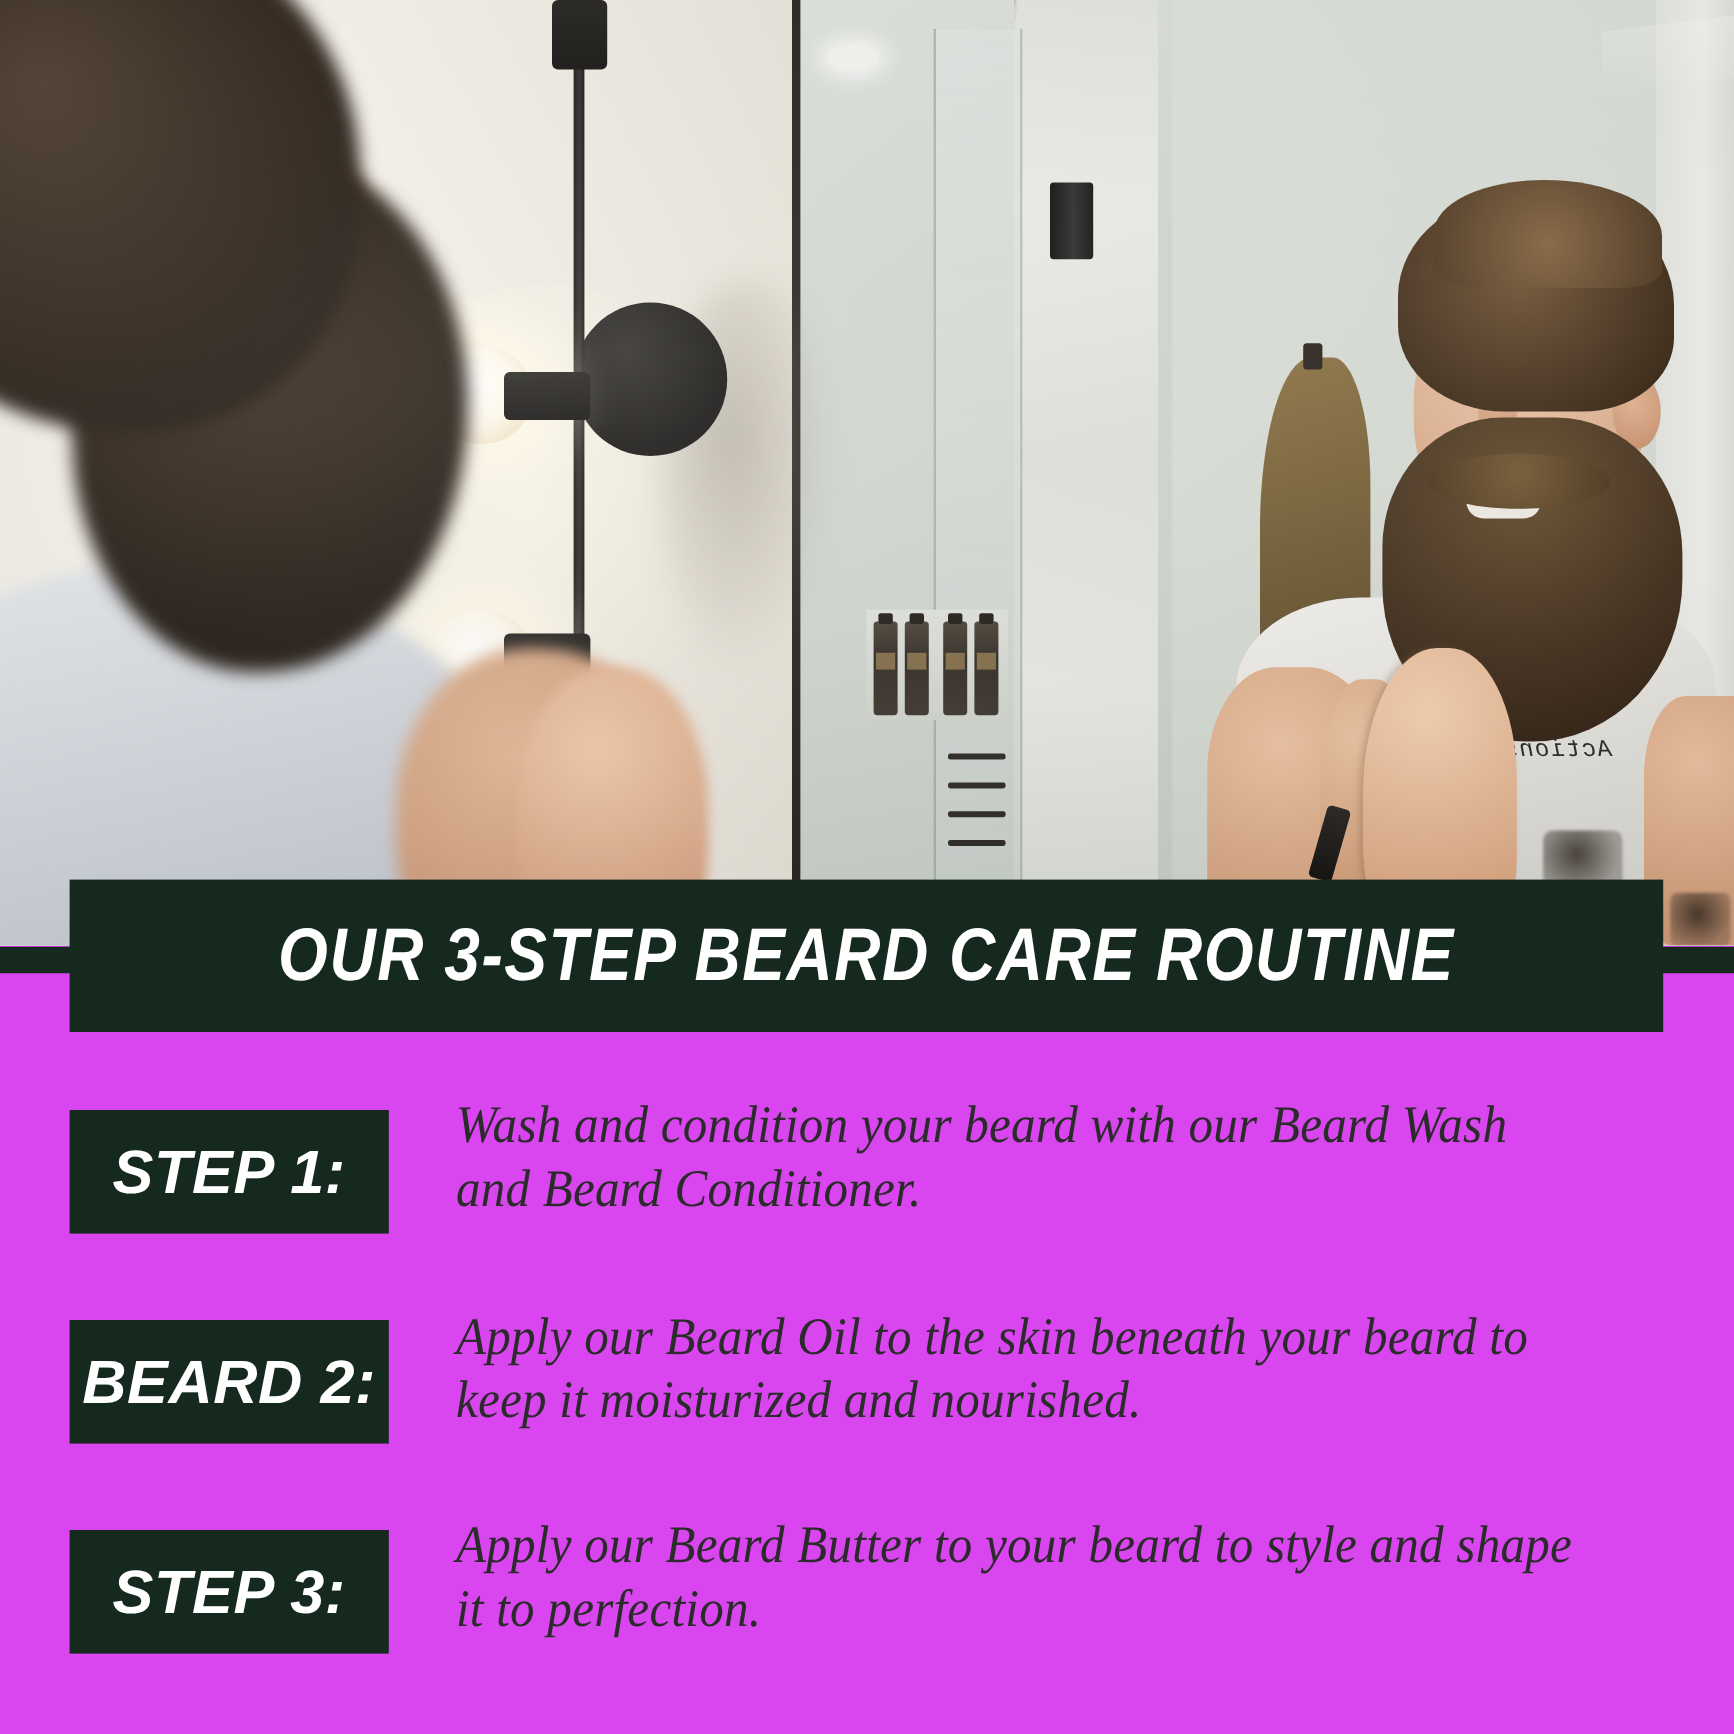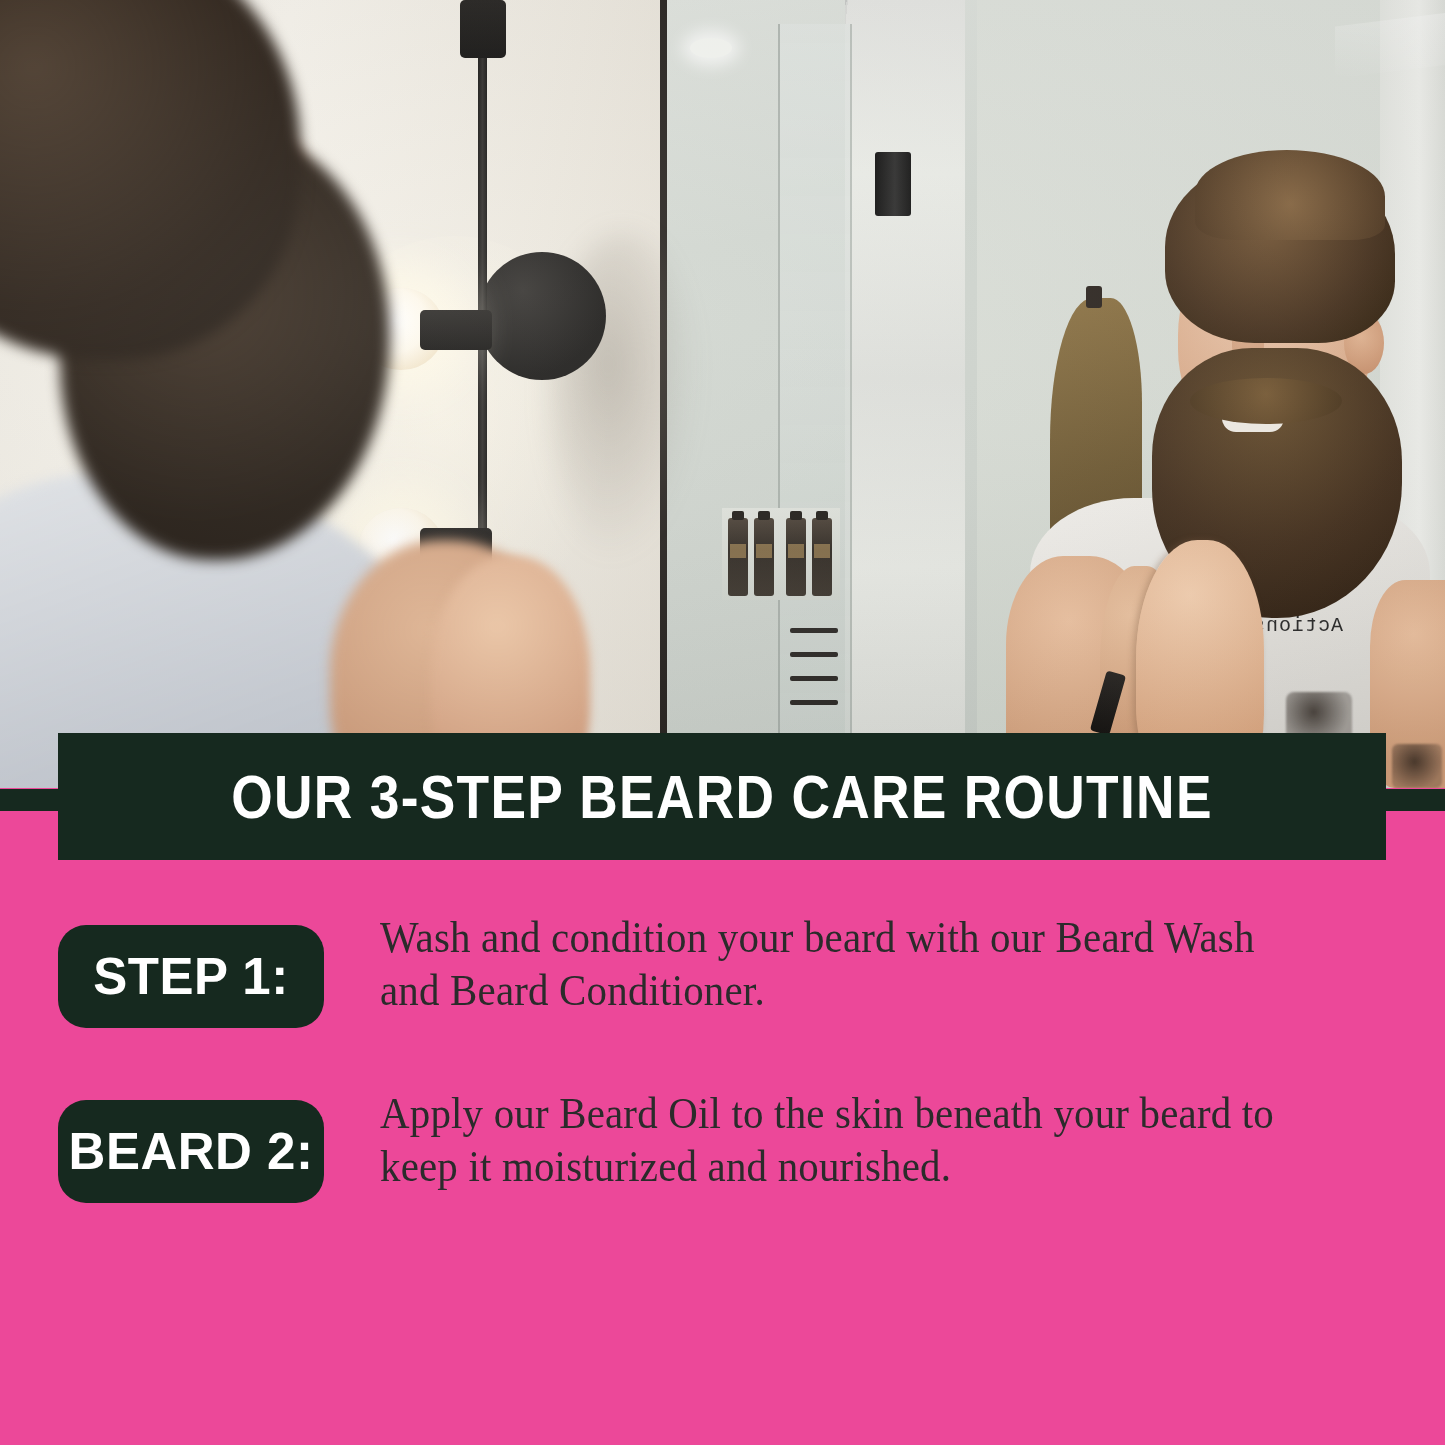--- a/index.html
+++ b/index.html
@@ -2,21 +2,21 @@
 <html><head>
 <meta charset="utf-8">
 <style>
   html,body{margin:0;padding:0;}
   body{
     width:1445px;height:1445px;
     background:#ffffff;
     font-family:"Liberation Sans", sans-serif;
     overflow:hidden;
   }
-  .canvas{position:relative;width:1445px;height:1445px;overflow:hidden;background:#ec4899;}
+  .canvas{position:relative;width:1445px;height:1445px;overflow:hidden;background:#d946ef;font-style:italic;}
 
   
   .photo{position:absolute;left:0;top:0;width:1445px;height:788px;overflow:hidden;background:#e9e6de;}
 
   
   .wall-left{position:absolute;left:0;top:0;width:700px;height:788px;
     background:linear-gradient(100deg,#efece4 0%,#f6f3ec 35%,#ece8df 70%,#e3ded4 100%);}
   .wall-right{position:absolute;left:960px;top:0;width:485px;height:788px;
     background:linear-gradient(180deg,#dfe3dd 0%,#d9ded7 55%,#cfd5cd 100%);}
   .wall-far-right{position:absolute;left:1380px;top:0;width:65px;height:788px;
@@ -145,21 +145,21 @@
   .ribbon-title{position:absolute;left:58px;top:733px;width:1328px;height:127px;
     display:flex;align-items:center;justify-content:center;
     color:#ffffff;font-weight:700;font-size:62px;line-height:1;
     letter-spacing:1.5px;transform:scaleX(.86);transform-origin:center;white-space:nowrap;}
 
   
   .steps{position:absolute;left:0;top:900px;width:1445px;}
   .step-row{position:relative;height:176px;}
   .step-badge{position:absolute;left:58px;width:266px;height:103px;background:#16291f;
     display:flex;align-items:center;justify-content:center;
-    color:#ffffff;font-weight:700;font-size:51px;letter-spacing:.5px;border-radius:28px;}
+    color:#ffffff;font-weight:700;font-size:51px;letter-spacing:.5px;}
   .step-text{position:absolute;left:380px;width:1010px;
     color:#2b2b2b;font-family:"Liberation Serif", serif;
     font-size:44px;line-height:1.20;letter-spacing:.2px;
     transform:scaleX(.93);transform-origin:left center;}
   .r1 .step-badge{top:25px;} .r1 .step-text{top:12px;}
   .r2 .step-badge{top:22px;} .r2 .step-text{top:10px;}
   .r3 .step-badge{top:21px;} .r3 .step-text{top:8px;}
   .step-row.r2{margin-top:2px;}
   .step-row.r3{margin-top:0px;}
 </style>
@@ -249,15 +249,19 @@
     <div class="step-row r1">
       <div class="step-badge">STEP 1:</div>
       <div class="step-text">Wash and condition your beard with our Beard Wash and Beard Conditioner.</div>
     </div>
 
     <div class="step-row r2">
       <div class="step-badge">BEARD 2:</div>
       <div class="step-text">Apply our Beard Oil to the skin beneath your beard to keep it moisturized and nourished.</div>
     </div>
 
+    <div class="step-row r3">
+      <div class="step-badge">STEP 3:</div>
+      <div class="step-text">Apply our Beard Butter to your beard to style and shape it to perfection.</div>
+    </div>
 
   </div>
 </div>
 
 </body></html>

